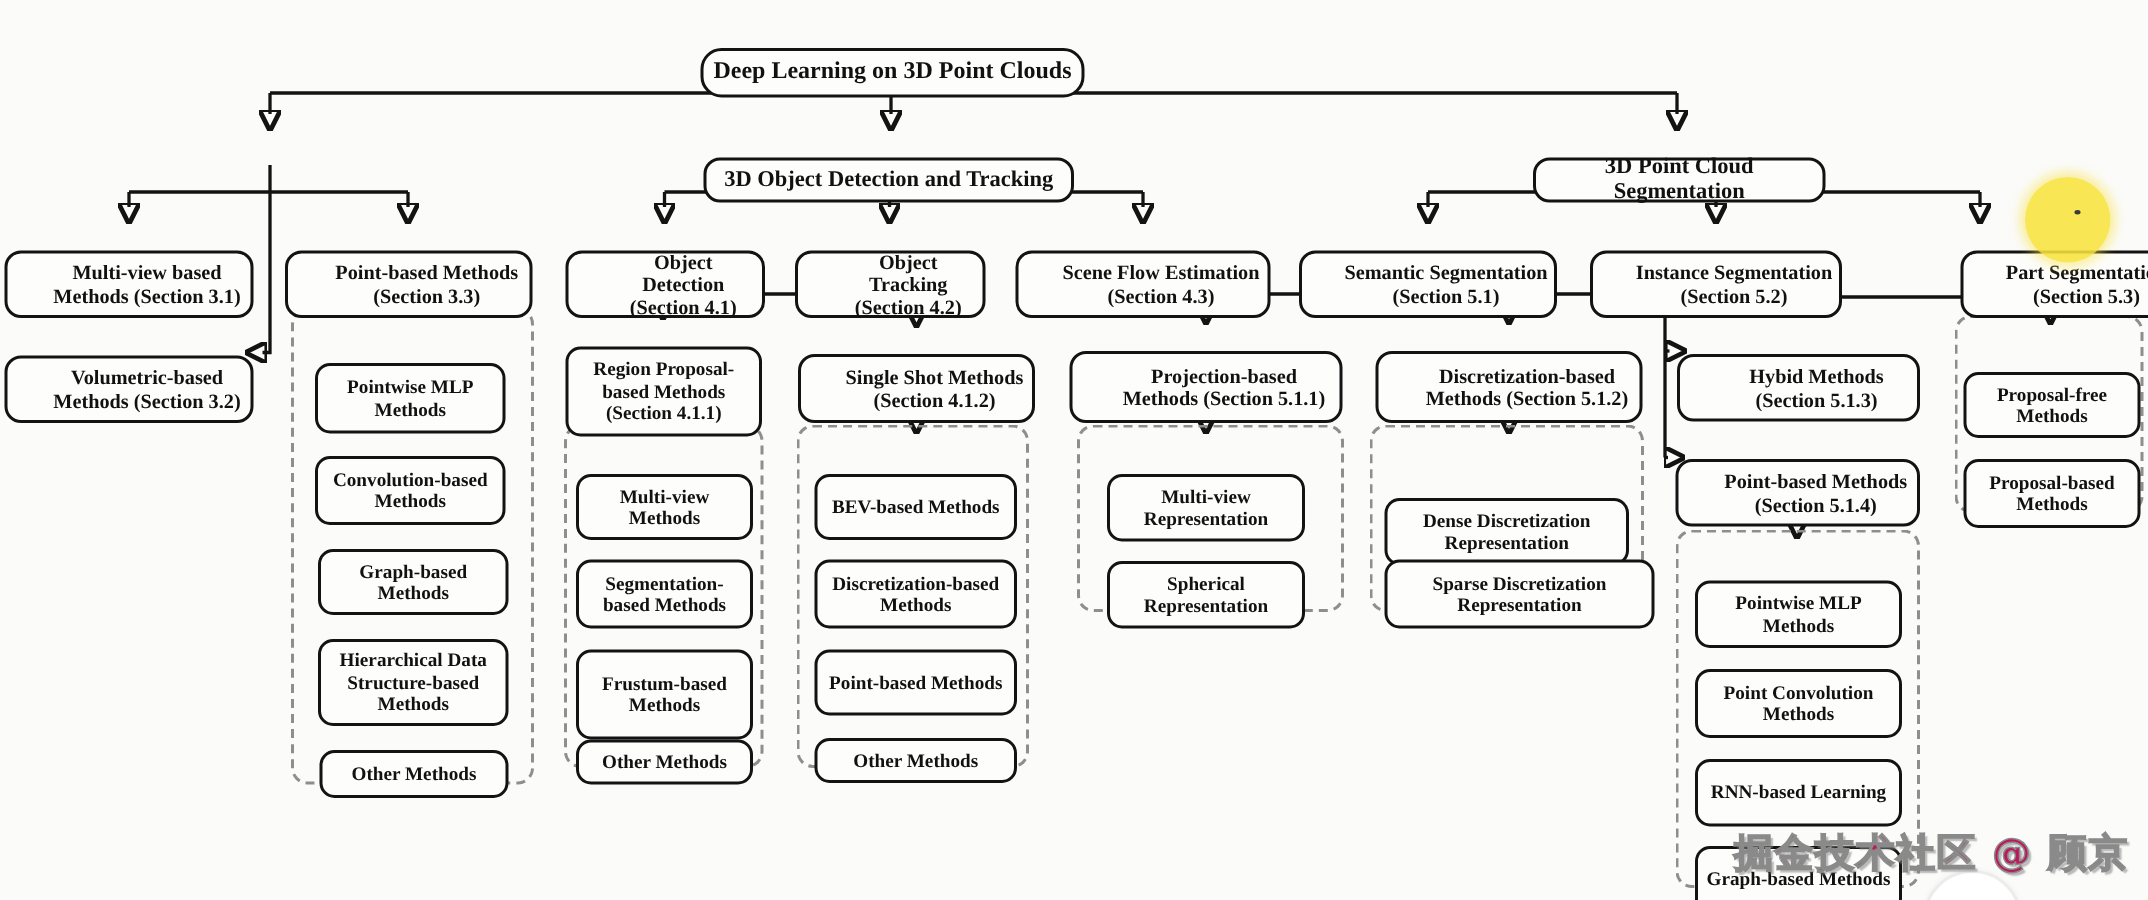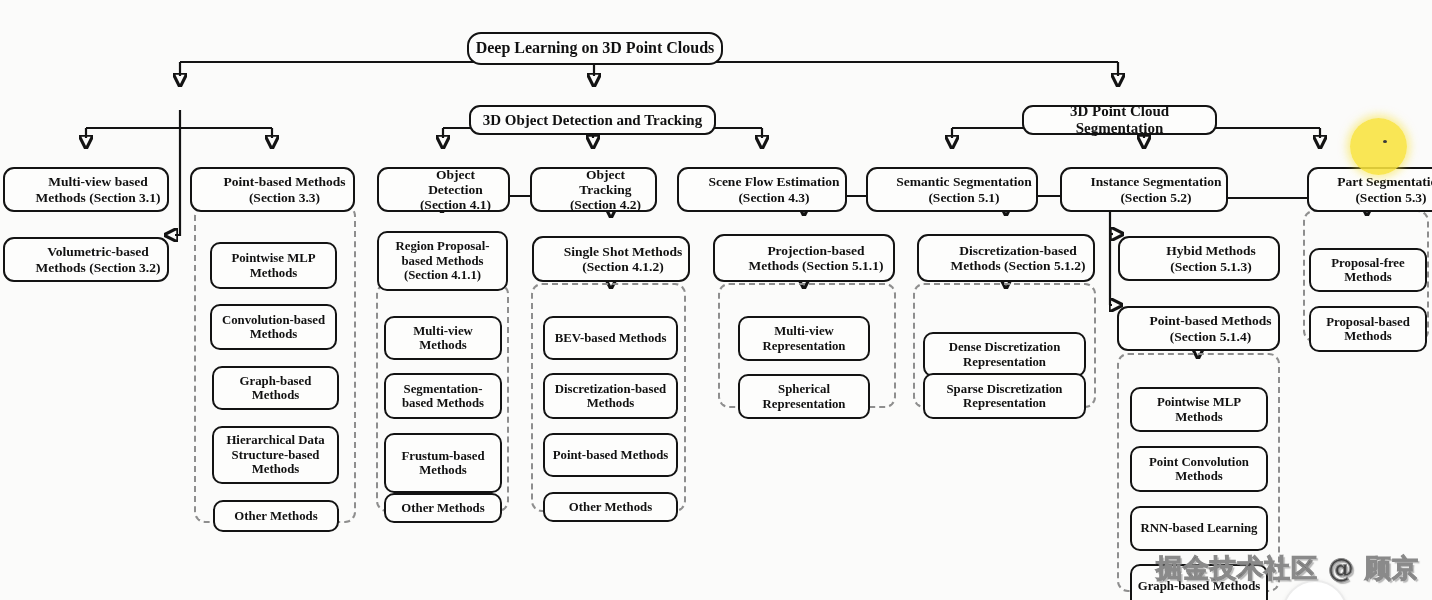--- a/index.html
+++ b/index.html
@@ -12,21 +12,21 @@
         font-weight:bold;line-height:1.13;padding:2px 4px;margin-top:24px;}
   .lvl0{font-size:16px;border-radius:14px;}
   .lvl1{font-size:15px;}
   .lvl2{font-size:13.5px;padding-left:28px;}
   .small{font-size:12.8px;border-width:2.2px;border-radius:10px;}
   .group{position:absolute;box-sizing:border-box;border:2px dashed #8e8e8e;border-radius:11px;background:transparent;}
   .highlight{position:absolute;left:1350px;top:118px;width:57px;height:57px;border-radius:50%;
              background:rgba(248,226,62,0.88);box-shadow:0 0 8px 3px rgba(248,226,62,0.55);}
   .cursor-dot{position:absolute;left:1383px;top:140px;width:4px;height:3px;background:#3a3a3a;border-radius:50%;}
   .watermark{position:absolute;left:1156px;top:551px;font-family:"DejaVu Sans","Liberation Sans",sans-serif;
-             font-weight:bold;font-size:26px;letter-spacing:1px;color:#404040;white-space:nowrap;
+             font-weight:bold;font-size:26px;letter-spacing:1px;color:#be185d;white-space:nowrap;
              -webkit-text-stroke:1px #8a8a8a;text-shadow:2px 2px 1px rgba(130,130,130,0.55);}
   .logo-circle{position:absolute;left:1282px;top:580px;width:62px;height:62px;border-radius:50%;
                background:#ffffff;border:2px solid #ececec;box-shadow:0 0 4px rgba(0,0,0,0.05);}
 </style>
 </head>
 <body>
 
 <div id="app">
 
   <svg class="wires" width="1432" height="600">
@@ -121,21 +121,21 @@
   <div class="node lvl2" style="left:866px;top:143px;width:172px;height:45px">Semantic Segmentation (Section 5.1)</div>
   <div class="node lvl2" style="left:1060px;top:143px;width:168px;height:45px">Instance Segmentation (Section 5.2)</div>
   <div class="node lvl2" style="left:1307px;top:143px;width:144px;height:45px">Part Segmentation (Section 5.3)</div>
   <div class="node lvl2" style="left:713px;top:210px;width:182px;height:48px">Projection-based Methods (Section 5.1.1)</div>
   <div class="node lvl2" style="left:917px;top:210px;width:178px;height:48px">Discretization-based Methods (Section 5.1.2)</div>
   <div class="node lvl2" style="left:1118px;top:212px;width:162px;height:45px">Hybid Methods (Section 5.1.3)</div>
   <div class="node lvl2" style="left:1117px;top:282px;width:163px;height:45px">Point-based Methods (Section 5.1.4)</div>
   <div class="node small" style="left:738px;top:292px;width:132px;height:45px">Multi-view Representation</div>
   <div class="node small" style="left:738px;top:350px;width:132px;height:45px">Spherical Representation</div>
   <div class="node small" style="left:923px;top:308px;width:163px;height:45px">Dense Discretization Representation</div>
-  <div class="node small" style="left:923px;top:349px;width:163px;height:46px">Sparse Discretization Representation</div>
+  <div class="node small" style="left:923px;top:349px;width:180px;height:46px">Sparse Discretization Representation</div>
   <div class="node small" style="left:1130px;top:363px;width:138px;height:45px">Pointwise MLP Methods</div>
   <div class="node small" style="left:1130px;top:422px;width:138px;height:46px">Point Convolution Methods</div>
   <div class="node small" style="left:1130px;top:482px;width:138px;height:45px">RNN-based Learning</div>
   <div class="node small" style="left:1130px;top:540px;width:138px;height:45px">Graph-based Methods</div>
   <div class="node small" style="left:1309px;top:224px;width:118px;height:44px">Proposal-free Methods</div>
   <div class="node small" style="left:1309px;top:282px;width:118px;height:46px">Proposal-based Methods</div>
 
   <div class="logo-circle"></div>
   <div class="highlight"></div>
   <div class="cursor-dot"></div>

